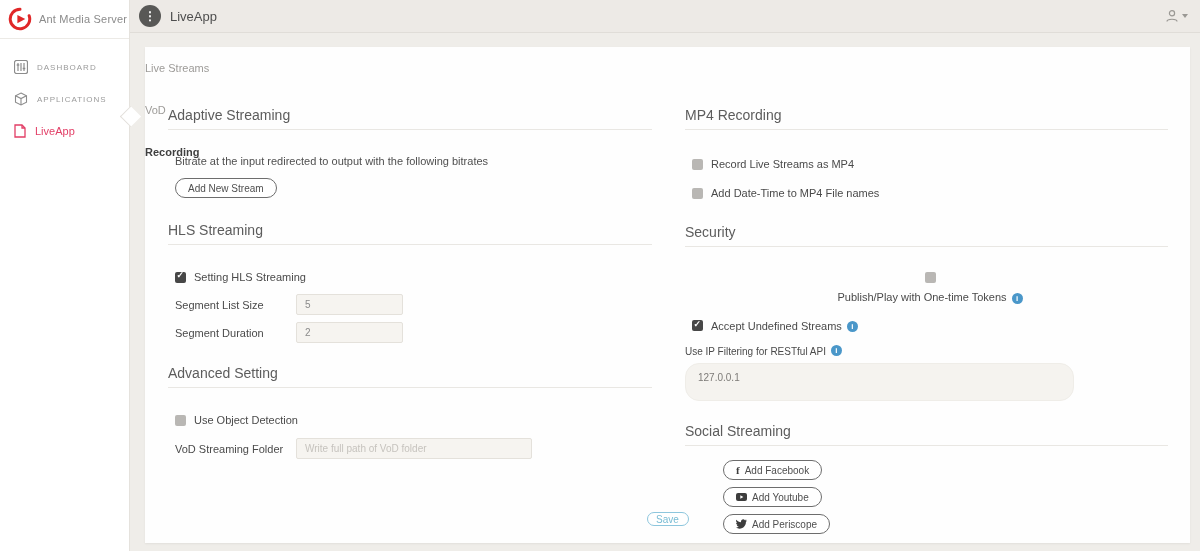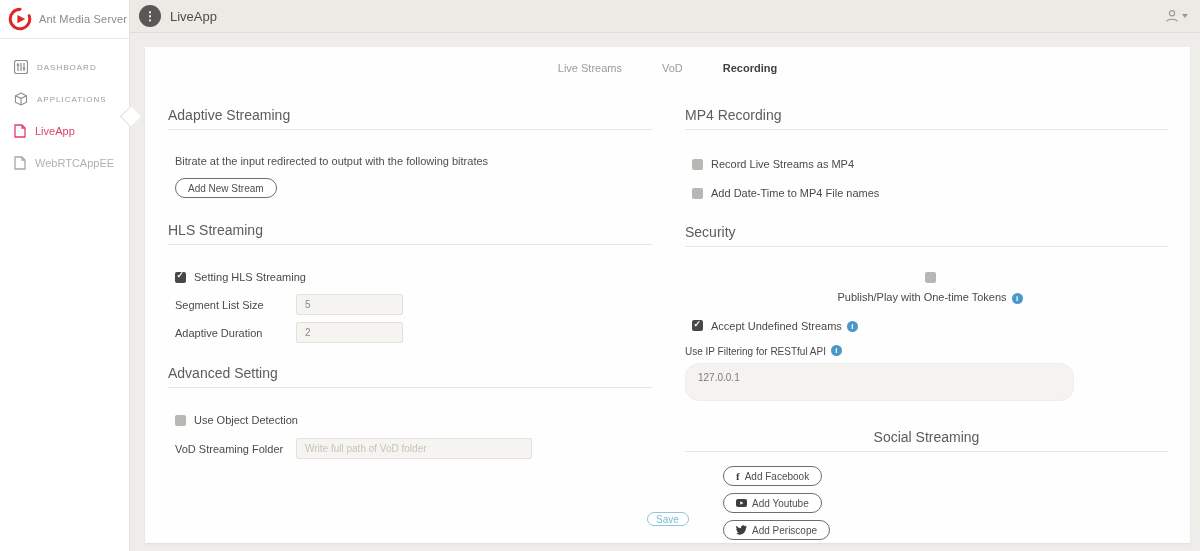--- a/index.html
+++ b/index.html
@@ -21,21 +21,21 @@
 
   
   .topbar { position:absolute; left:130px; top:0; width:1070px; height:33px; background:#edeae6; border-bottom:1px solid #e0ddd8; display:flex; align-items:center; z-index:1; }
   .app-circle { width:22px; height:22px; border-radius:50%; background:#585856; color:#fff; display:flex; align-items:center; justify-content:center; font-size:12px; font-weight:bold; margin-left:9px; line-height:1; }
   .topbar-title { margin-left:9px; font-size:13px; color:#4e4e4e; }
   .user-menu { margin-left:auto; margin-right:12px; display:flex; align-items:center; gap:3px; cursor:pointer; }
   .user-caret { width:0; height:0; border-left:3px solid transparent; border-right:3px solid transparent; border-top:4px solid #9a9894; }
 
   
   .card { position:absolute; left:145px; top:47px; width:1045px; height:496px; background:#fefefe; box-shadow:0 1px 2px rgba(0,0,0,.06); }
-  .tabs { position:absolute; top:15px; left:0; width:100%; display:flex; justify-content:center; gap:40px; }
+  .tabs { position:absolute; top:15px; left:0; width:100%; display:flex; justify-content:center; gap:30px;flex-direction:column; }
   .tab { font-size:11px; color:#9d9b98; cursor:pointer; }
   .tab.active { color:#3f3f3f; font-weight:bold; }
 
   .col { position:absolute; top:60px; }
   .col-left  { left:23px;  width:484px; }
   .col-right { left:540px; width:483px; }
 
   h2.sec { font-size:14px; font-weight:400; color:#5c5c5c; padding-bottom:6px; border-bottom:1px solid #e9e7e3; }
   .desc { font-size:11px; color:#4f4f4f; margin:25px 0 0 7px; }
 
@@ -107,29 +107,20 @@
       </div>
       <div class="nav-item active">
         <span>
           <svg width="12" height="14" viewBox="0 0 12 14">
             <path d="M1 1 H8 L11 4 V13 H1 Z" fill="none" stroke="#e23e66" stroke-width="1.3"></path>
             <path d="M8 1 V4 H11" fill="none" stroke="#e23e66" stroke-width="1.3"></path>
           </svg>
         </span>
         <span class="lbl-app">LiveApp</span>
       </div>
-      <div class="nav-item">
-        <span>
-          <svg width="12" height="14" viewBox="0 0 12 14">
-            <path d="M1 1 H8 L11 4 V13 H1 Z" fill="none" stroke="#a9a7a4" stroke-width="1.3"></path>
-            <path d="M8 1 V4 H11" fill="none" stroke="#a9a7a4" stroke-width="1.3"></path>
-          </svg>
-        </span>
-        <span class="lbl-app">WebRTCAppEE</span>
-      </div>
     </nav>
   </aside>
   <div class="notch"></div>
 
   <header class="topbar">
     <div class="app-circle">⋮</div>
     <div class="topbar-title">LiveApp</div>
     <div class="user-menu">
       <span>
         <svg width="14" height="14" viewBox="0 0 14 14">
@@ -156,21 +147,21 @@
       <h2 class="sec" style="margin-top:24px;">HLS Streaming</h2>
       <div class="chk-row" style="margin-top:26px;">
         <span class="chk checked"></span>
         <span class="chk-lbl">Setting HLS Streaming</span>
       </div>
       <div class="field-row" style="margin-top:11px;">
         <span class="f-lbl">Segment List Size</span>
         <input class="txt-input w-sm" value="5" style="">
       </div>
       <div class="field-row" style="margin-top:7px;">
-        <span class="f-lbl">Adaptive Duration</span>
+        <span class="f-lbl">Segment Duration</span>
         <input class="txt-input w-sm" value="2" style="">
       </div>
 
       <h2 class="sec" style="margin-top:22px;">Advanced Setting</h2>
       <div class="chk-row" style="margin-top:26px;">
         <span class="chk"></span>
         <span class="chk-lbl">Use Object Detection</span>
       </div>
       <div class="field-row" style="margin-top:12px;">
         <span class="f-lbl">VoD Streaming Folder</span>
@@ -196,21 +187,21 @@
       </div>
       <div class="chk-row" style="margin-top:16px;">
         <span class="chk checked"></span>
         <span class="chk-lbl"><span>Accept Undefined Streams</span><i class="info-dot">i</i></span>
       </div>
       <div style="margin-top:9px;">
         <span class="ip-label">Use IP Filtering for RESTful API</span><i class="info-dot">i</i>
       </div>
       <textarea class="ip-area" style="margin-top: 4px;">127.0.0.1</textarea>
 
-      <h2 class="sec" style="margin-top:24px;text-align:center;">Social Streaming</h2>
+      <h2 class="sec" style="margin-top:18px;">Social Streaming</h2>
       <div class="social-stack">
         <button class="pill-btn social-btn">
           <span class="fb-f">f</span>
           <span>Add Facebook</span>
         </button>
         <button class="pill-btn social-btn">
           <span>
             <svg width="11" height="8" viewBox="0 0 11 8">
                 <rect x="0" y="0" width="11" height="8" rx="2" fill="#3d3d3d"></rect>
                 <path d="M4.3 2.2 L7.4 4 L4.3 5.8 Z" fill="#ffffff"></path>

